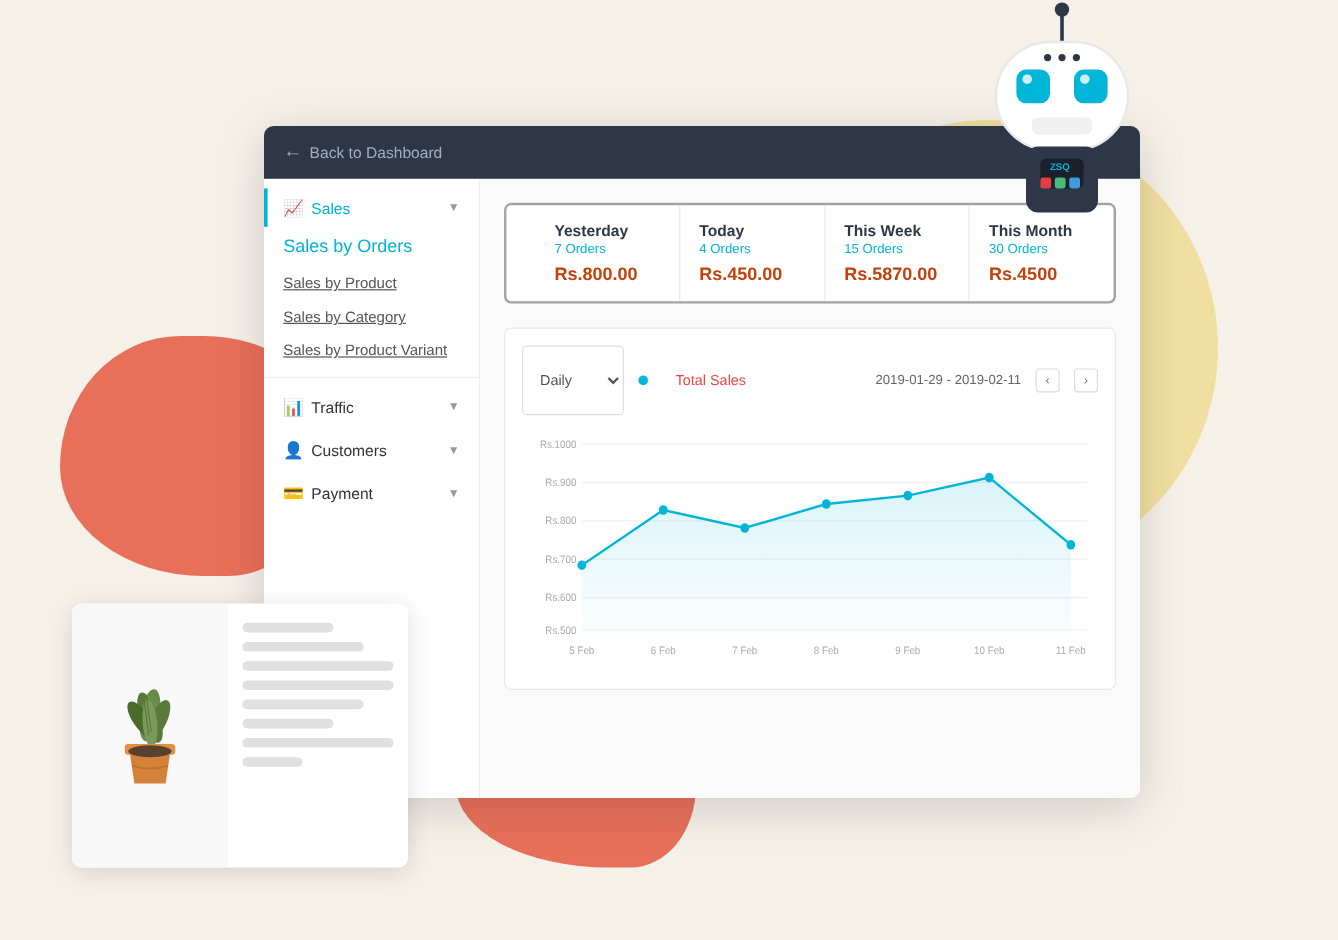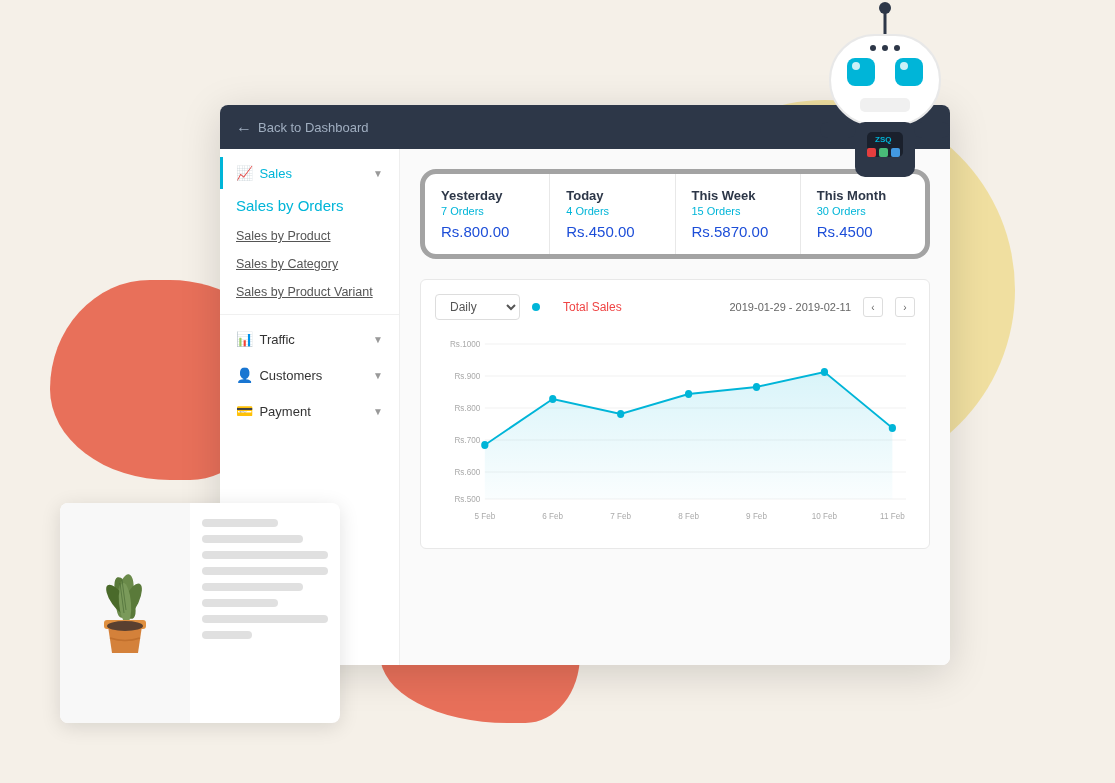--- a/index.html
+++ b/index.html
@@ -191,65 +191,66 @@
       font-weight: 600;
       color: #2d3748;
       margin-bottom: 16px;
     }
 
     
     .stats-row {
       display: flex;
       gap: 0;
       margin-bottom: 20px;
-      border: 5px solid #a3a3a3;
-      border-radius: 16px;
+      border: 2px solid #a3a3a3;
+      border-radius: 6px;
       overflow: hidden;
       background: white;
+      padding-left: 24px;
     }
     .stat-card {
       flex: 1;
       padding: 14px 16px;
       border-right: 1px solid #e8e8e8;
     }
     .stat-card:last-child { border-right: none; }
     .stat-label {
       font-size: 13px;
       font-weight: 600;
       color: #2d3748;
       margin-bottom: 2px;
     }
     .stat-orders {
       font-size: 11px;
       color: #00b5d8;
       margin-bottom: 6px;
     }
     .stat-value {
       font-size: 15px;
-      font-weight: 400;
-      color: #1d4ed8;
+      font-weight: 700;
+      color: #c2410c;
     }
 
     
     .chart-section {
       background: white;
       border: 1px solid #e8e8e8;
       border-radius: 6px;
       padding: 14px;
     }
     .chart-toolbar {
       display: flex;
       align-items: center;
       margin-bottom: 14px;
       gap: 12px;
     }
     .chart-select {
       border: 1px solid #ddd;
       border-radius: 4px;
-      padding: 4px 10px;
+      padding: 20px 10px;
       font-size: 12px;
       color: #555;
       background: white;
       cursor: pointer;
     }
     .chart-legend {
       display: flex;
       align-items: center;
       gap: 23px;
       font-size: 12px;

